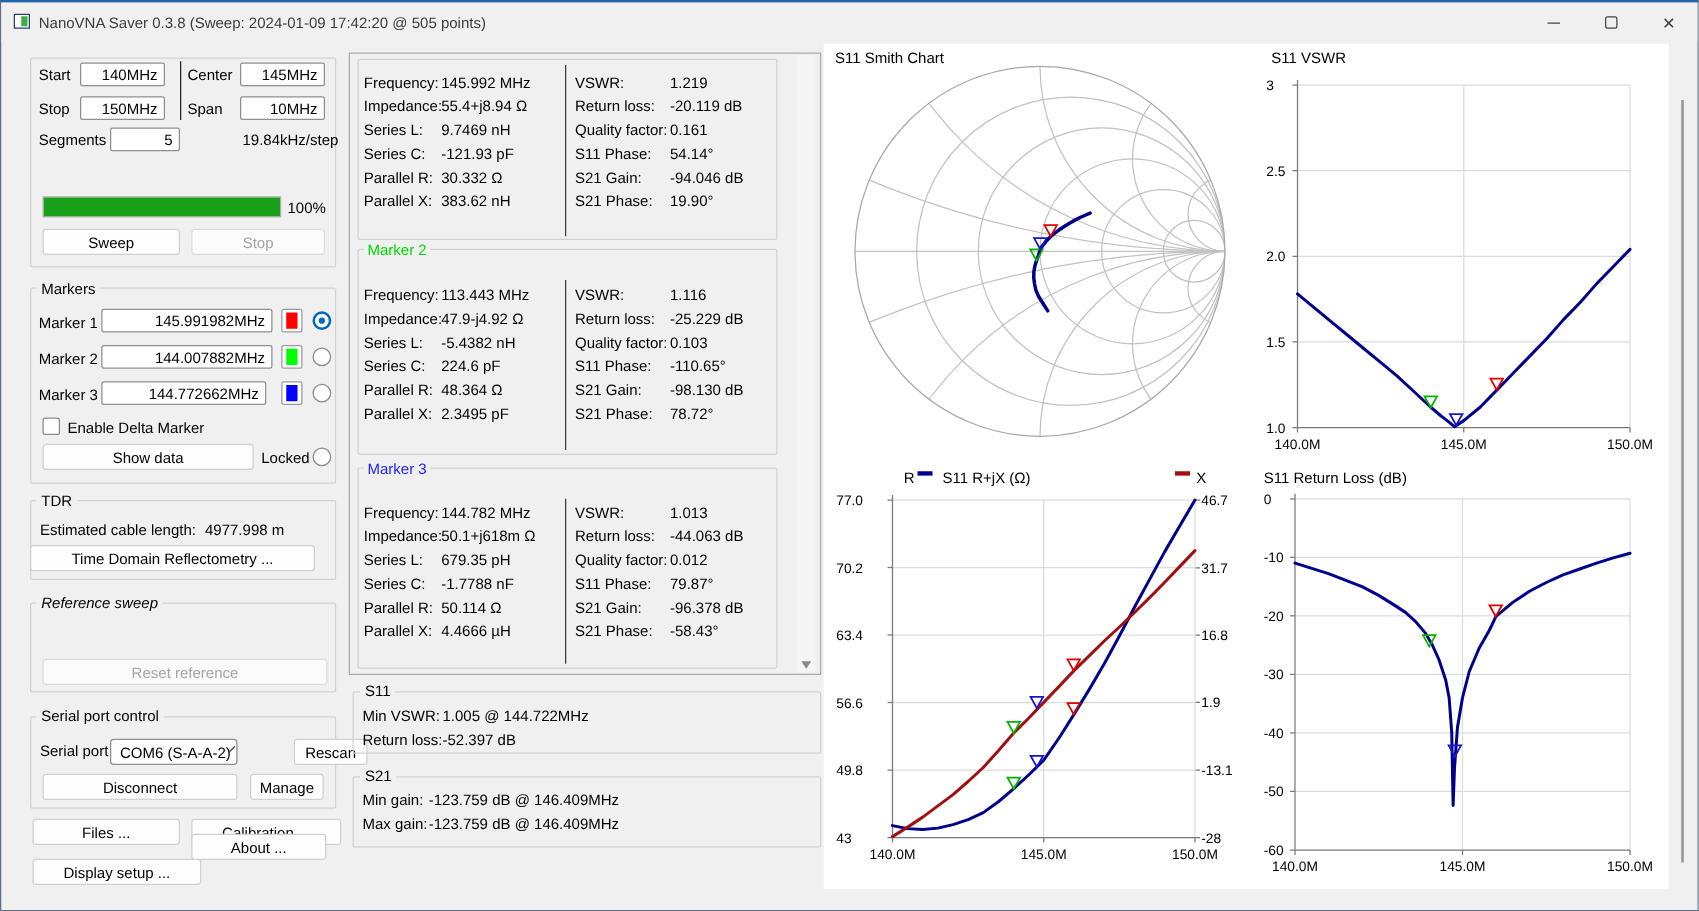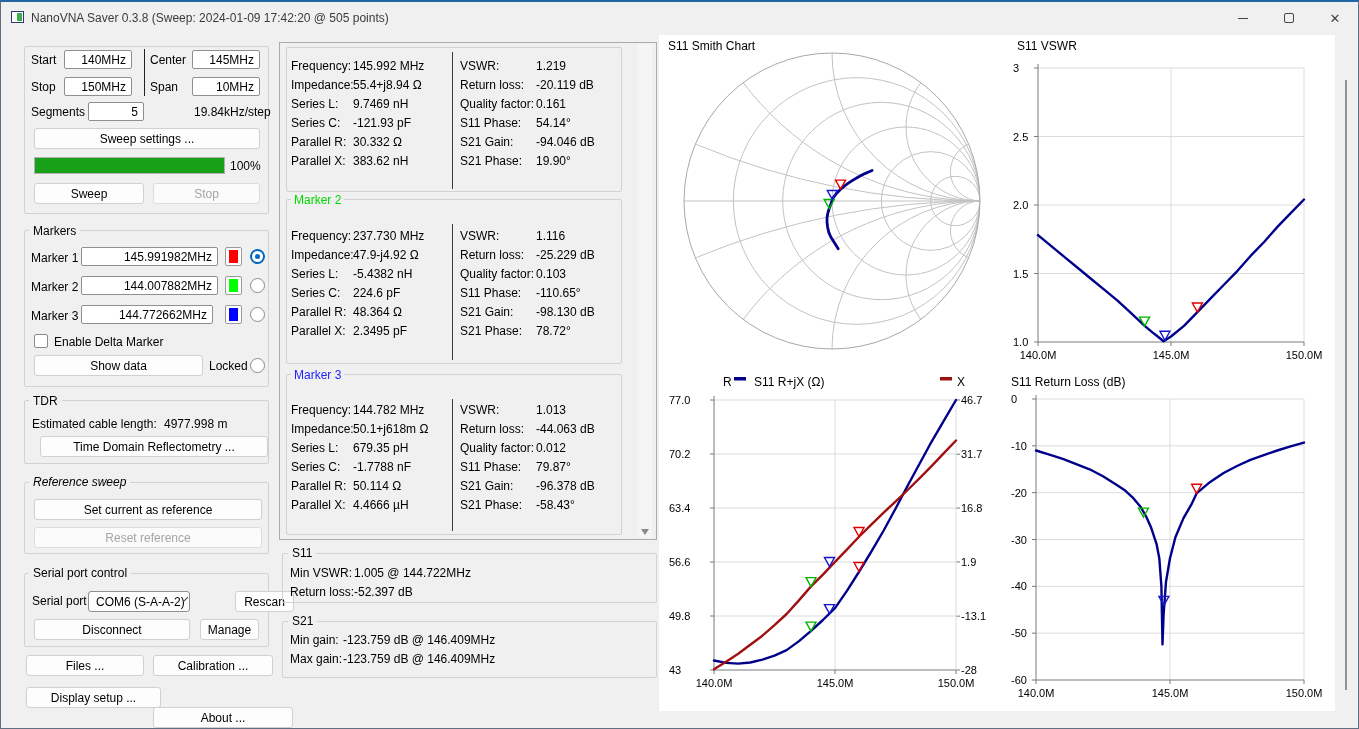--- a/index.html
+++ b/index.html
@@ -69,63 +69,61 @@
   <span class="lbl" style="left:149px;top:51px;">Center</span>
   <input class="inp" style="left: 191px; top: 48px; width: 68px; height: 19px;" value="145MHz">
   <span class="lbl" style="left:30px;top:78px;">Stop</span>
   <input class="inp" style="left: 63px; top: 75px; width: 68px; height: 19px;" value="150MHz">
   <span class="lbl" style="left:149px;top:78px;">Span</span>
   <input class="inp" style="left: 191px; top: 75px; width: 68px; height: 19px;" value="10MHz">
   <div class="abs" style="left:143px;top:47px;width:1px;height:47px;background:#222;"></div>
   <span class="lbl" style="left:30px;top:103px;">Segments</span>
   <input class="inp" style="left: 87px; top: 100px; width: 56px; height: 19px;" value="5">
   <span class="lbl" style="left:193px;top:103px;">19.84kHz/step</span>
-  <div class="btn" style="left:33px;top:126px;width:226px;height:21px;">Sweep settings ...</div>
   <div class="abs" style="left:33px;top:155px;width:191px;height:17px;border:1px solid #b0b0b0;background:#fff;">
     <div style="width:100%;height:100%;background:#18a018;"></div>
   </div>
   <span class="lbl" style="left:229px;top:157px;">100%</span>
   <div class="btn" style="left:33px;top:181px;width:110px;height:21px;">Sweep</div>
   <div class="btn disabled" style="left:152px;top:181px;width:107px;height:21px;">Stop</div>
 
   <div class="groupbox" style="left:23px;top:228px;width:245px;height:157px;"></div>
   <span class="legend" style="left:28px;top:222px;">Markers</span>
   <div id="marker-rows"></div>
   <span class="checkbox" style="left:33px;top:332px;"></span>
   <span class="lbl" style="left:53px;top:333px;">Enable Delta Marker</span>
   <div class="btn" style="left:33px;top:353px;width:169px;height:21px;">Show data</div>
   <span class="lbl" style="left:208px;top:357px;">Locked</span>
   <span class="radio" style="left:249px;top:356px;"></span>
 
   <div class="groupbox" style="left:23px;top:398px;width:245px;height:64px;"></div>
   <span class="legend" style="left:28px;top:392px;">TDR</span>
   <span class="lbl" style="left:31px;top:415px;">Estimated cable length:</span>
   <span class="lbl" style="left:163px;top:415px;">4977.998 m</span>
-  <div class="btn" style="left:39px;top:434px;width:228px;height:21px;">Time Domain Reflectometry ...</div>
+  <div class="btn" style="left:23px;top:434px;width:228px;height:21px;">Time Domain Reflectometry ...</div>
 
   <div class="groupbox" style="left:23px;top:480px;width:245px;height:72px;"></div>
   <span class="legend" style="left:28px;top:473px;font-style:italic;">Reference sweep</span>
-  <div class="btn" style="left:33px;top:497px;width:228px;height:21px;">Set current as reference</div>
   <div class="btn disabled" style="left:33px;top:525px;width:228px;height:21px;">Reset reference</div>
 
   <div class="groupbox" style="left:23px;top:571px;width:245px;height:74px;"></div>
   <span class="legend" style="left:28px;top:564px;">Serial port control</span>
   <span class="lbl" style="left:31px;top:592px;">Serial port</span>
   <div class="btn" style="left:87px;top:589px;width:102px;height:21px;justify-content:space-between;padding:0 7px;border-color:#8f8f8f;">
     <span>COM6 (S-A-A-2)</span>
     <span class="chev"></span>
   </div>
   <div class="btn" style="left:199px;top:589px;width:59px;height:21px;margin-left:35px;">Rescan</div>
   <div class="btn" style="left:33px;top:617px;width:156px;height:21px;">Disconnect</div>
   <div class="btn" style="left:199px;top:617px;width:59px;height:21px;">Manage</div>
 
   <div class="btn" style="left:25px;top:653px;width:118px;height:21px;">Files ...</div>
   <div class="btn" style="left:152px;top:653px;width:120px;height:21px;">Calibration ...</div>
   <div class="btn" style="left:25px;top:685px;width:135px;height:21px;">Display setup ...</div>
-  <div class="btn" style="left:152px;top:705px;width:140px;height:21px;">About ...</div>
+  <div class="btn" style="left:152px;top:665px;width:108px;height:21px;">About ...</div>
 
   <div class="abs" style="left:278px;top:40px;width:378px;height:498px;border:1px solid #ababab;background:#f0f0f0;" id="marker-scroll">
       <div style="position: absolute; left: 6px; top: 4px; width: 336px; height: 145px; border: 1px solid rgb(210, 210, 210); border-radius: 2px;">
         <div class="divline" style="left: 165px; top: 4px; height: 137px;"></div>
         <div class="kv" style="left: 4px; top: 8px; width: 158px;">
           <span class="k" style="width: 62px;">Frequency:</span>
           <span class="v">145.992 MHz</span>
         </div>
         <div class="kv" style="left: 4px; top: 27px; width: 158px;">
           <span class="k" style="width: 62px;">Impedance:</span>
@@ -170,21 +168,21 @@
         <div class="kv" style="left: 173px; top: 103px; width: 160px;">
           <span class="k" style="width: 76px;">S21 Phase:</span>
           <span class="v">19.90°</span>
         </div>
       </div>
       <div style="position: absolute; left: 6px; top: 156px; width: 336px; height: 165px; border: 1px solid rgb(210, 210, 210); border-radius: 2px;">
         <span style="position: absolute; left: 4px; top: -7px; background: rgb(240, 240, 240); padding: 0px 3px; font-size: 12px; color: rgb(0, 216, 0);">Marker 2</span>
         <div class="divline" style="left: 165px; top: 24px; height: 136px;"></div>
         <div class="kv" style="left: 4px; top: 26px; width: 158px;">
           <span class="k" style="width: 62px;">Frequency:</span>
-          <span class="v">237.730 MHz</span>
+          <span class="v">113.443 MHz</span>
         </div>
         <div class="kv" style="left: 4px; top: 45px; width: 158px;">
           <span class="k" style="width: 62px;">Impedance:</span>
           <span class="v">47.9-j4.92 Ω</span>
         </div>
         <div class="kv" style="left: 4px; top: 64px; width: 158px;">
           <span class="k" style="width: 62px;">Series L:</span>
           <span class="v">-5.4382 nH</span>
         </div>
         <div class="kv" style="left: 4px; top: 83px; width: 158px;">

